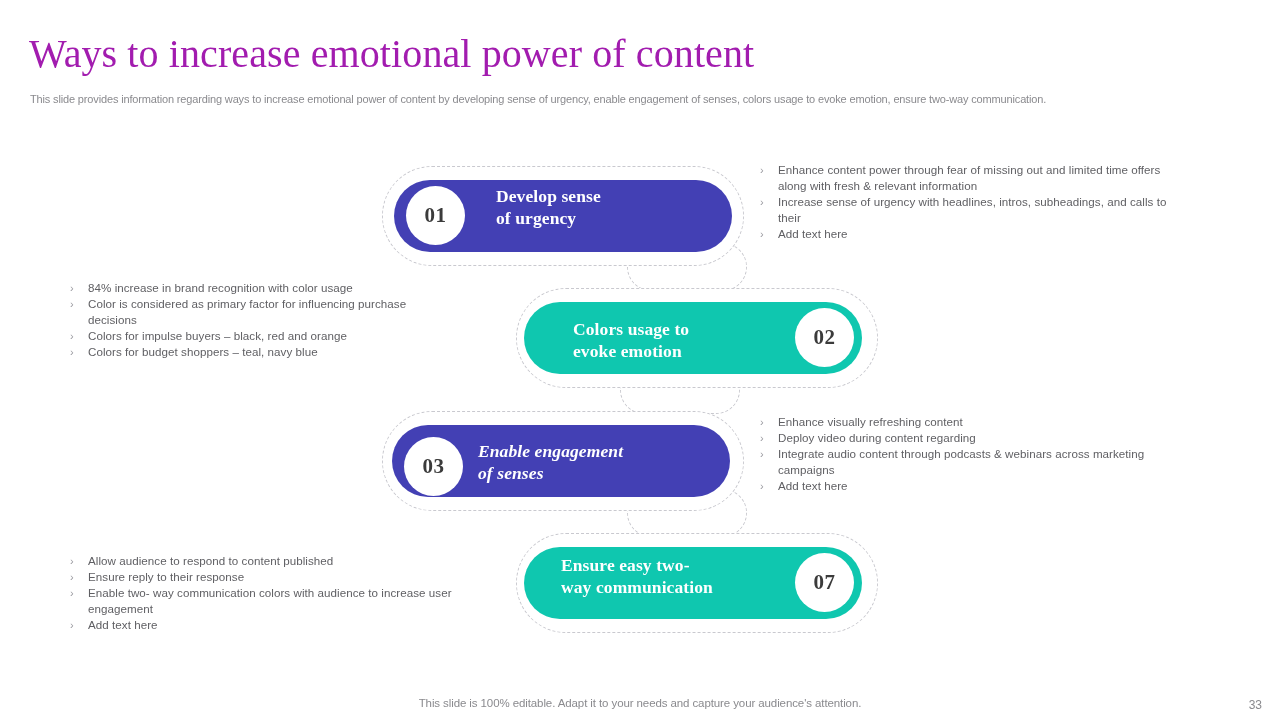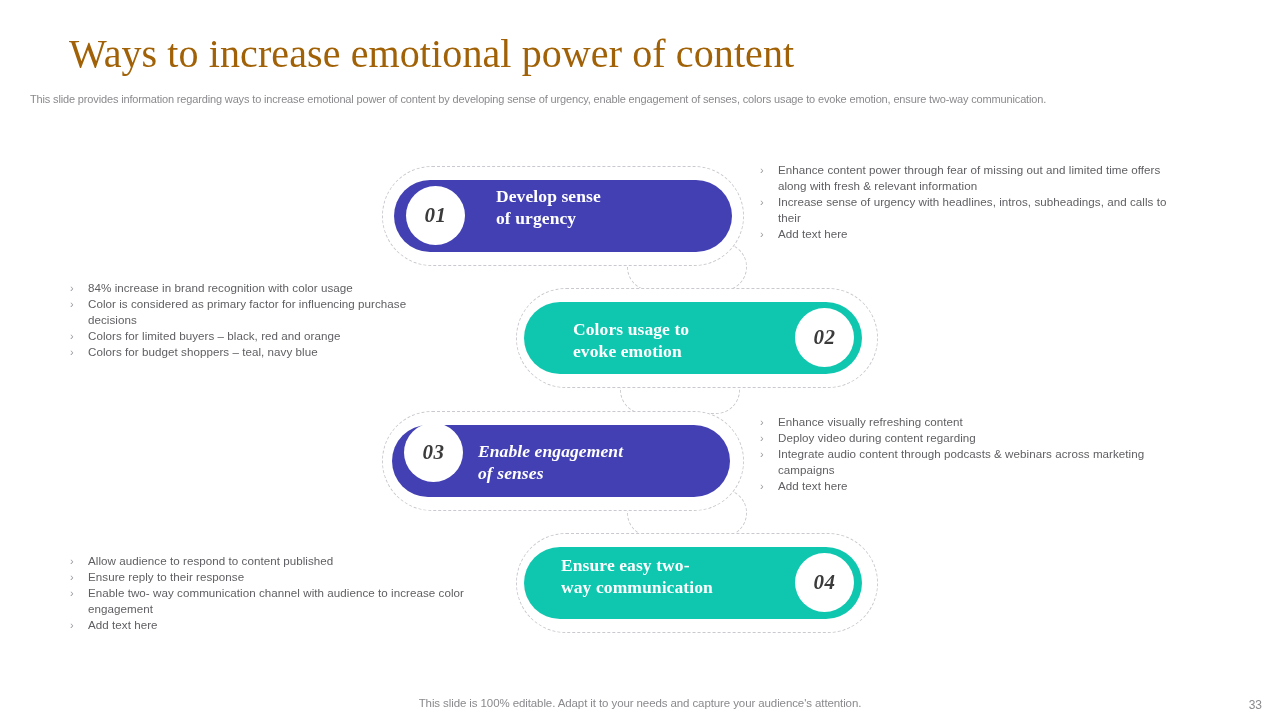--- a/index.html
+++ b/index.html
@@ -19,24 +19,23 @@
   
   #slide-title {
     position: absolute;
     left: 29px;
     top: 30px;
     width: 1100px;
     font-family: "Liberation Serif", serif;
     font-size: 40px;
     line-height: 48px;
     font-weight: 400;
-    color: #a16207;
+    color: #a21caf;
     letter-spacing: 0.1px;
     white-space: nowrap;
-    margin-left: 40px;
   }
   #slide-subtitle {
     position: absolute;
     left: 30px;
     top: 92px;
     width: 1200px;
     font-family: "Liberation Sans", sans-serif;
     font-size: 11px;
     line-height: 15px;
     color: #8a8a8e;
@@ -88,21 +87,20 @@
     border-radius: 50%;
     background: #ffffff;
     display: flex;
     align-items: center;
     justify-content: center;
     font-family: "Liberation Serif", serif;
     font-weight: 700;
     font-size: 21px;
     color: #3b3b3b;
     letter-spacing: 0.5px;
-    font-style: italic;
   }
   .pill-label {
     position: absolute;
     font-family: "Liberation Serif", serif;
     font-weight: 700;
     font-size: 17.5px;
     line-height: 22px;
     color: #ffffff;
     letter-spacing: 0.1px;
     white-space: pre-line;
@@ -189,30 +187,30 @@
     <div class="pill teal" style="left:524px; top:302px; width:338px; height:72px;"></div>
     <div class="num-circle" style="left:795px; top:308px;">02</div>
     <div class="pill-label" style="left:573px; top:318px; width:220px;">Colors usage to
 evoke emotion</div>
   </div>
 
   <div class="stage">
     <div class="halo" style="left:382px; top:411px; width:362px; height:100px;"></div>
     <div class="ring" style="left:388px; top:417px; width:350px; height:88px;"></div>
     <div class="pill blue" style="left:392px; top:425px; width:338px; height:72px;"></div>
-    <div class="num-circle" style="left:404px; top:423px;">03</div>
+    <div class="num-circle" style="left:404px; top:437px;">03</div>
     <div class="pill-label" style="left:478px; top:440px; width:250px;font-style:italic;">Enable engagement
 of senses</div>
   </div>
 
   <div class="stage">
     <div class="halo" style="left:516px; top:533px; width:362px; height:100px;"></div>
     <div class="ring" style="left:522px; top:539px; width:350px; height:88px;"></div>
     <div class="pill teal" style="left:524px; top:547px; width:338px; height:72px;"></div>
-    <div class="num-circle" style="left:795px; top:553px;">04</div>
+    <div class="num-circle" style="left:795px; top:553px;">07</div>
     <div class="pill-label" style="left:561px; top:554px; width:250px;">Ensure easy two-
 way communication</div>
   </div>
 
 </div>
 
 <div class="bullets" style="left:760px; top:162px; width:430px;">
   <div class="bullet-row">
     <span class="bullet-mark">›</span>
     <span class="bullet-text">Enhance content power through fear of missing out and limited time offers along with fresh &amp; relevant information</span>
@@ -231,21 +229,21 @@
   <div class="bullet-row">
     <span class="bullet-mark">›</span>
     <span class="bullet-text">84% increase in brand recognition with color usage</span>
   </div>
   <div class="bullet-row">
     <span class="bullet-mark">›</span>
     <span class="bullet-text">Color is considered as primary factor for influencing purchase decisions</span>
   </div>
   <div class="bullet-row">
     <span class="bullet-mark">›</span>
-    <span class="bullet-text">Colors for limited buyers – black, red and orange</span>
+    <span class="bullet-text">Colors for impulse buyers – black, red and orange</span>
   </div>
   <div class="bullet-row">
     <span class="bullet-mark">›</span>
     <span class="bullet-text">Colors for budget shoppers – teal, navy blue</span>
   </div>
 </div>
 
 <div class="bullets" style="left:760px; top:414px; width:390px;">
   <div class="bullet-row">
     <span class="bullet-mark">›</span>
@@ -269,21 +267,21 @@
   <div class="bullet-row">
     <span class="bullet-mark">›</span>
     <span class="bullet-text">Allow audience to respond to content published</span>
   </div>
   <div class="bullet-row">
     <span class="bullet-mark">›</span>
     <span class="bullet-text">Ensure reply to their response</span>
   </div>
   <div class="bullet-row">
     <span class="bullet-mark">›</span>
-    <span class="bullet-text">Enable two- way communication channel with audience to increase color engagement</span>
+    <span class="bullet-text">Enable two- way communication colors with audience to increase user engagement</span>
   </div>
   <div class="bullet-row">
     <span class="bullet-mark">›</span>
     <span class="bullet-text">Add text here</span>
   </div>
 </div>
 
 <div id="footer-note">This slide is 100% editable. Adapt it to your needs and capture your audience's attention.</div>
 <div id="page-number">33</div>
 

